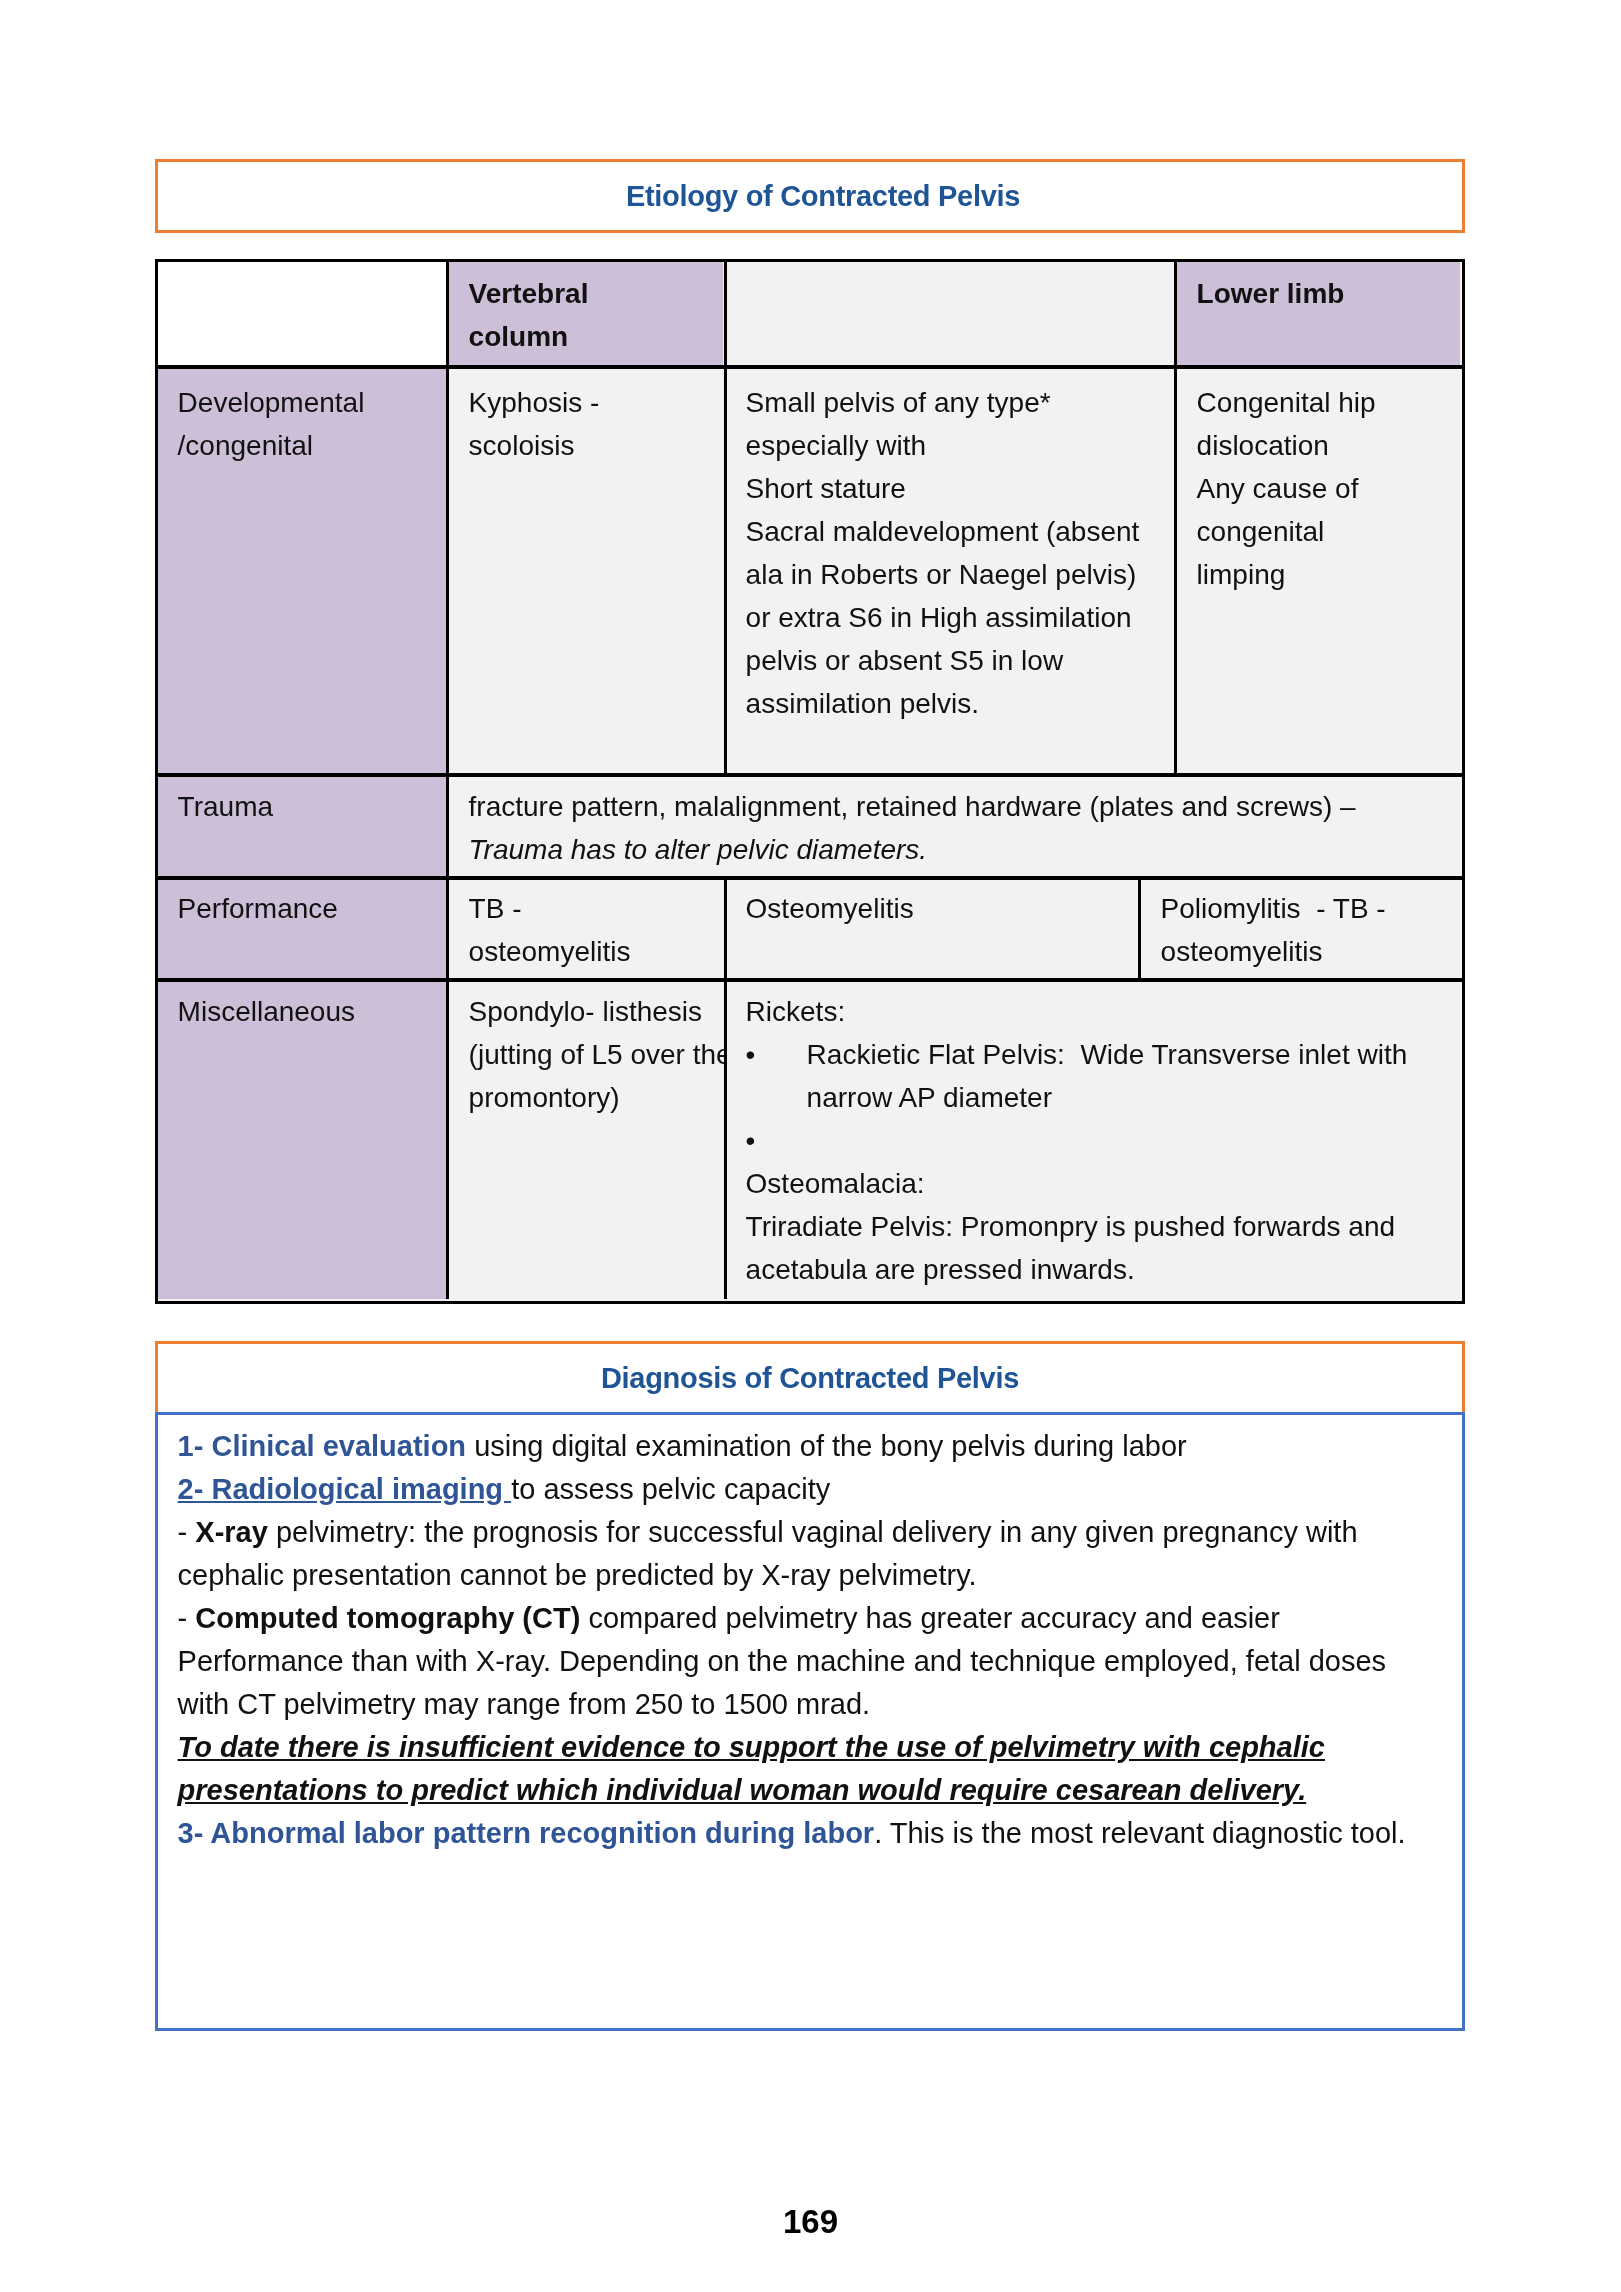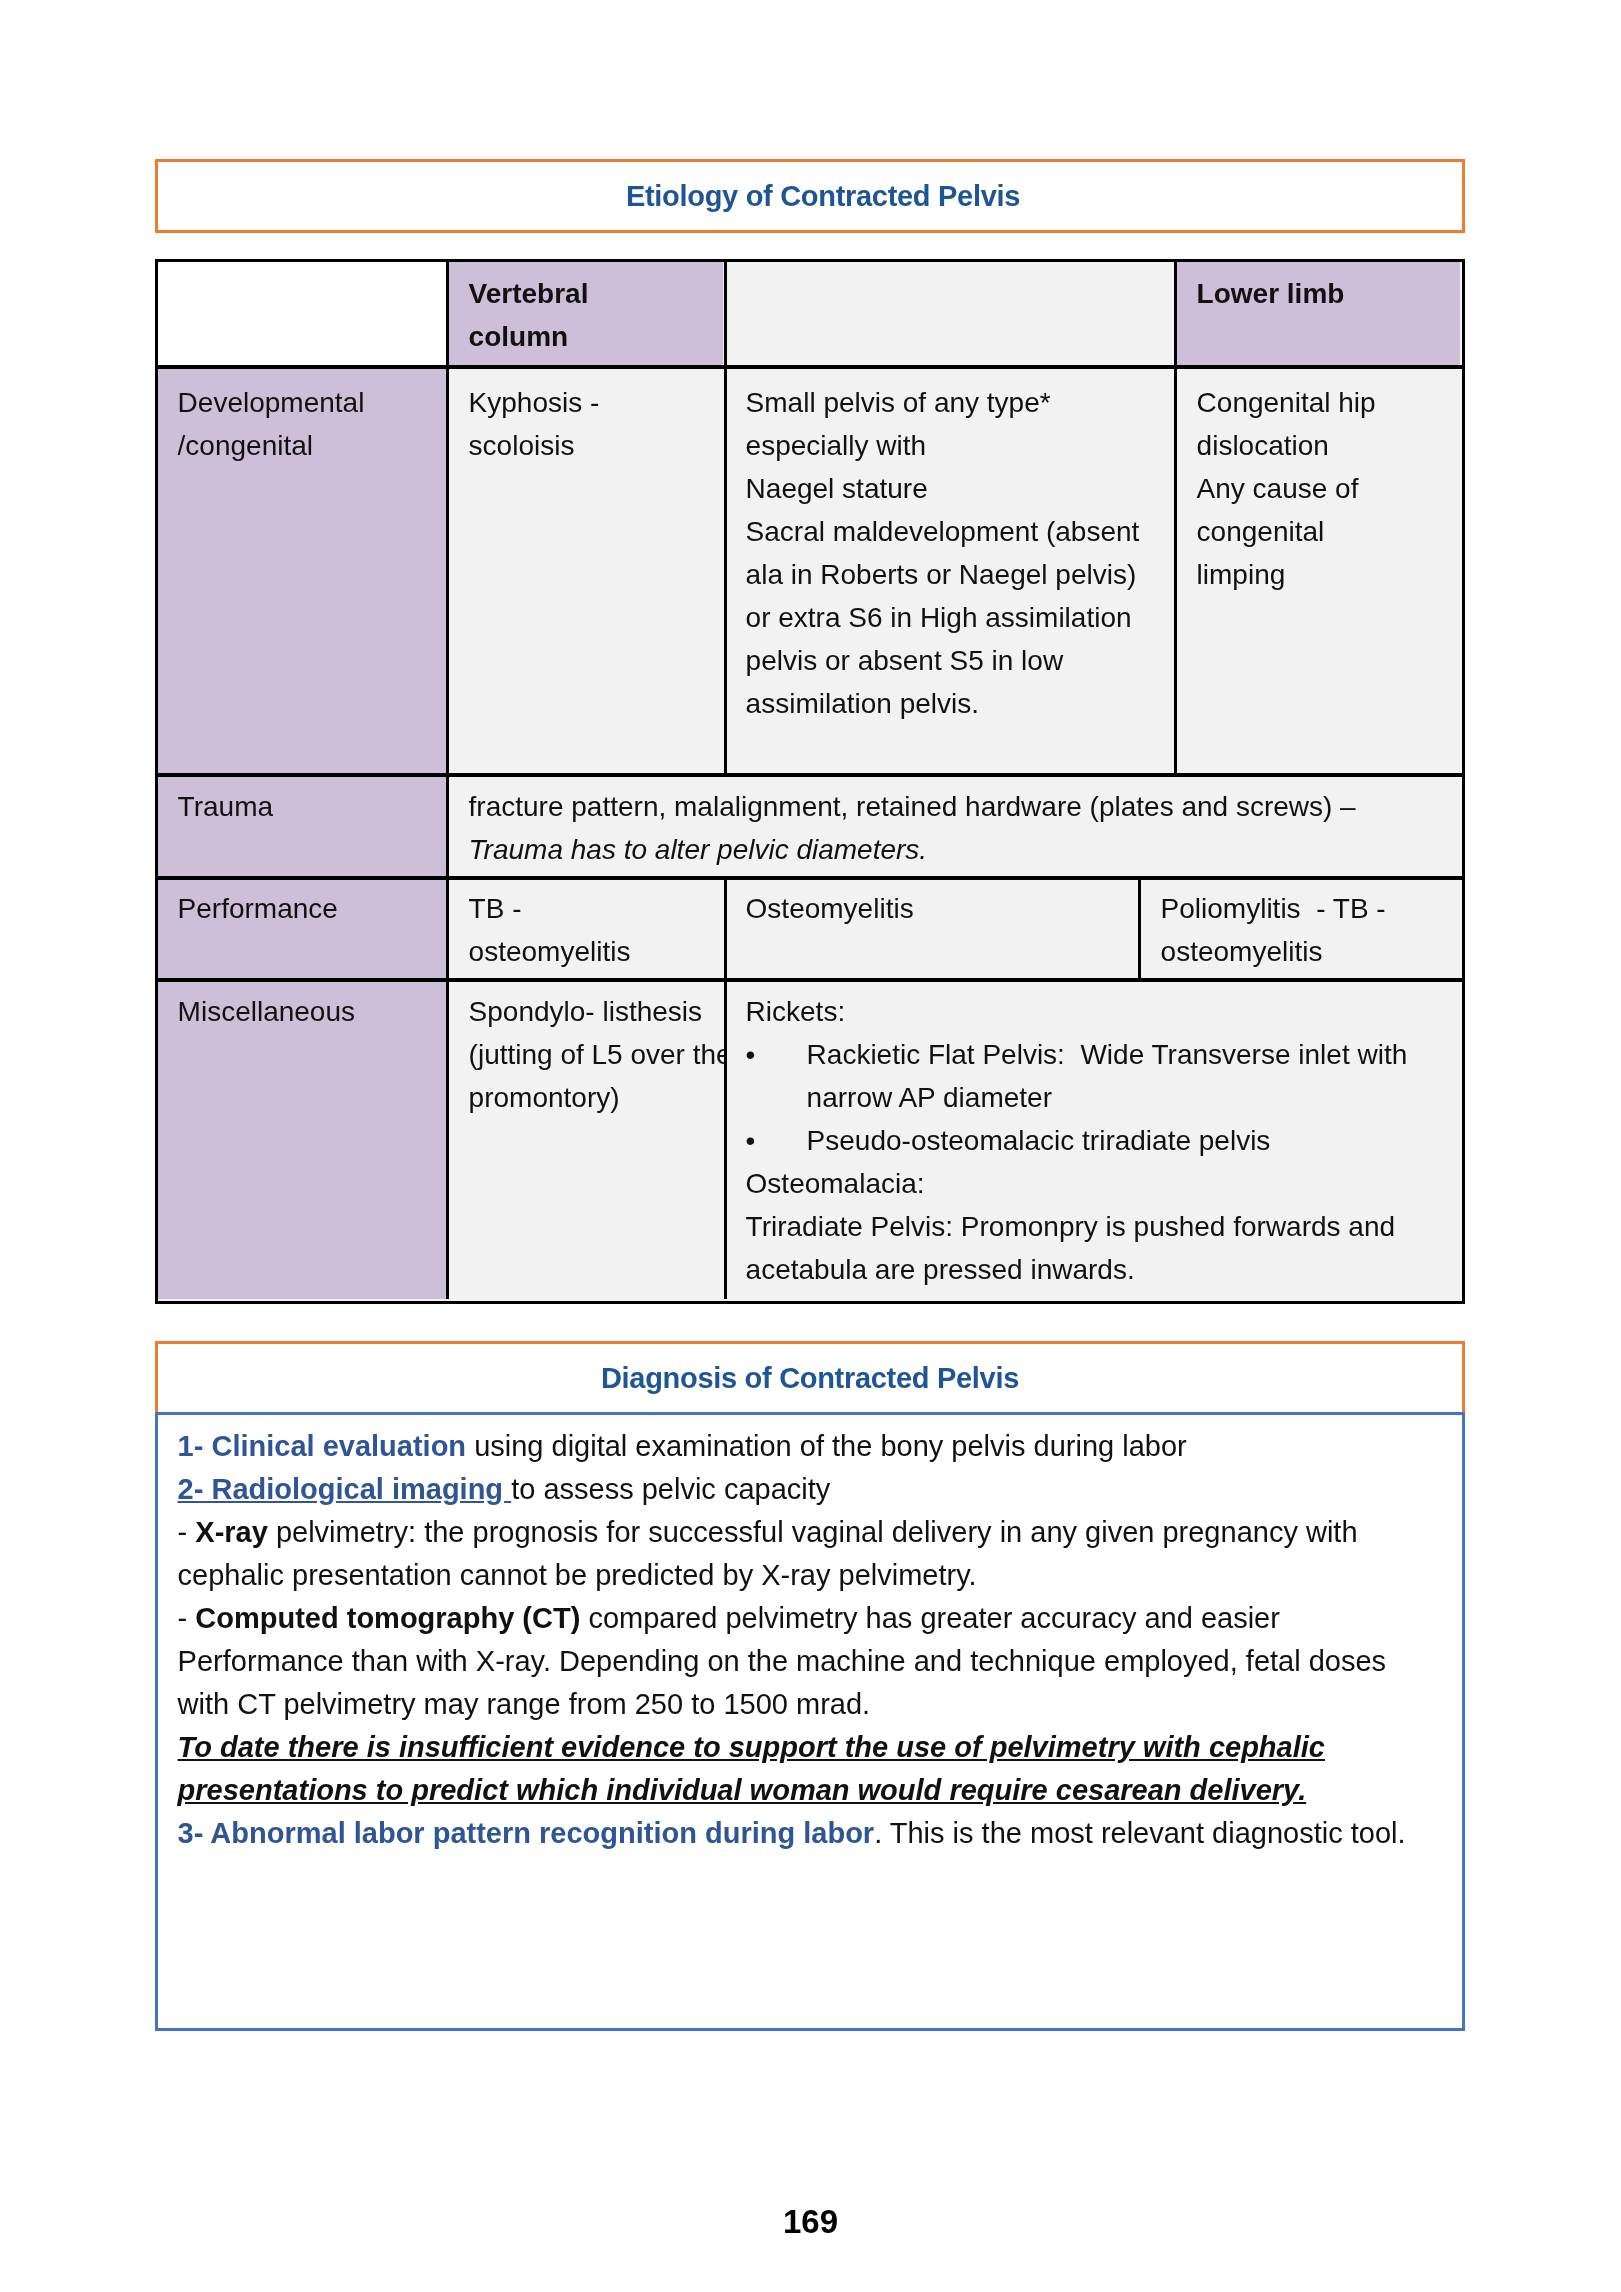--- a/index.html
+++ b/index.html
@@ -52,21 +52,21 @@
 
   <div class="cell white" style="left:0;top:0;width:288px;height:104px;"></div>
   <div class="cell purple hdr" style="left:291px;top:0;width:274px;height:104px;padding-right:59px;">Vertebral column</div>
   <div class="cell purple hdr" style="left:1019px;top:0;width:283px;height:104px;">Lower limb</div>
 
   <div class="cell purple" style="left:0;top:107px;width:288px;height:405px;">Developmental /congenital</div>
   <div class="cell light" style="left:291px;top:107px;width:274px;height:405px;padding-right:78px;">Kyphosis - scoloisis</div>
   <div class="cell light" style="left:568px;top:107px;width:448px;height:405px;">
     <div>Small pelvis of any type*</div>
     <div>especially with</div>
-    <div>Naegel stature</div>
+    <div>Short stature</div>
     <div style="padding-right:9.8px;">Sacral maldevelopment (absent ala in Roberts or Naegel pelvis) or extra S6 in High assimilation pelvis or absent S5 in low assimilation pelvis.</div>
   </div>
   <div class="cell light" style="left:1019px;top:107px;width:283px;height:405px;padding-right:49px;">
     <div>Congenital hip dislocation</div>
     <div>Any cause of congenital limping</div>
   </div>
 
   <div class="cell purple" style="left:0;top:515px;width:288px;height:100px;padding-top:7.8px;">Trauma</div>
   <div class="cell light" style="left:291px;top:515px;width:1012px;height:100px;padding-top:7.8px;padding-right:78px;">
     <span>fracture pattern, malalignment, retained hardware (plates and screws) – </span><span class="it">Trauma has to alter pelvic diameters.</span>
@@ -80,21 +80,20 @@
   <div class="cell purple" style="left:0;top:720px;width:288px;height:317px;padding-top:7.8px;">Miscellaneous</div>
   <div class="cell light" style="left:291px;top:720px;width:332px;height:317px;padding-top:7.8px;padding-right:21px;">Spondylo- listhesis (jutting of L5 over the promontory)</div>
   <div class="cell light" style="left:568px;top:720px;width:734px;height:317px;padding-top:7.8px;padding-right:29px;">
     <div>Rickets:</div>
     <div class="bullet-row">
       <span class="dot">•</span>
       <span style="white-space:pre-wrap;">Rackietic Flat Pelvis:  Wide Transverse inlet with narrow AP diameter</span>
     </div>
     <div class="bullet-row">
       <span class="dot">•</span>
-      <span>Pseudo-osteomalacic triradiate pelvis</span>
     </div>
     <div>Osteomalacia:</div>
     <div style="padding-right:29px;">Triradiate Pelvis: Promonpry is pushed forwards and acetabula are pressed inwards.</div>
   </div>
 
   <div class="hline" style="top:103px;"></div>
   <div class="hline" style="top:511px;"></div>
   <div class="hline" style="top:614px;"></div>
   <div class="hline" style="top:716px;"></div>
   <div class="vline" style="left:288px;top:0;height:1037px;"></div>

